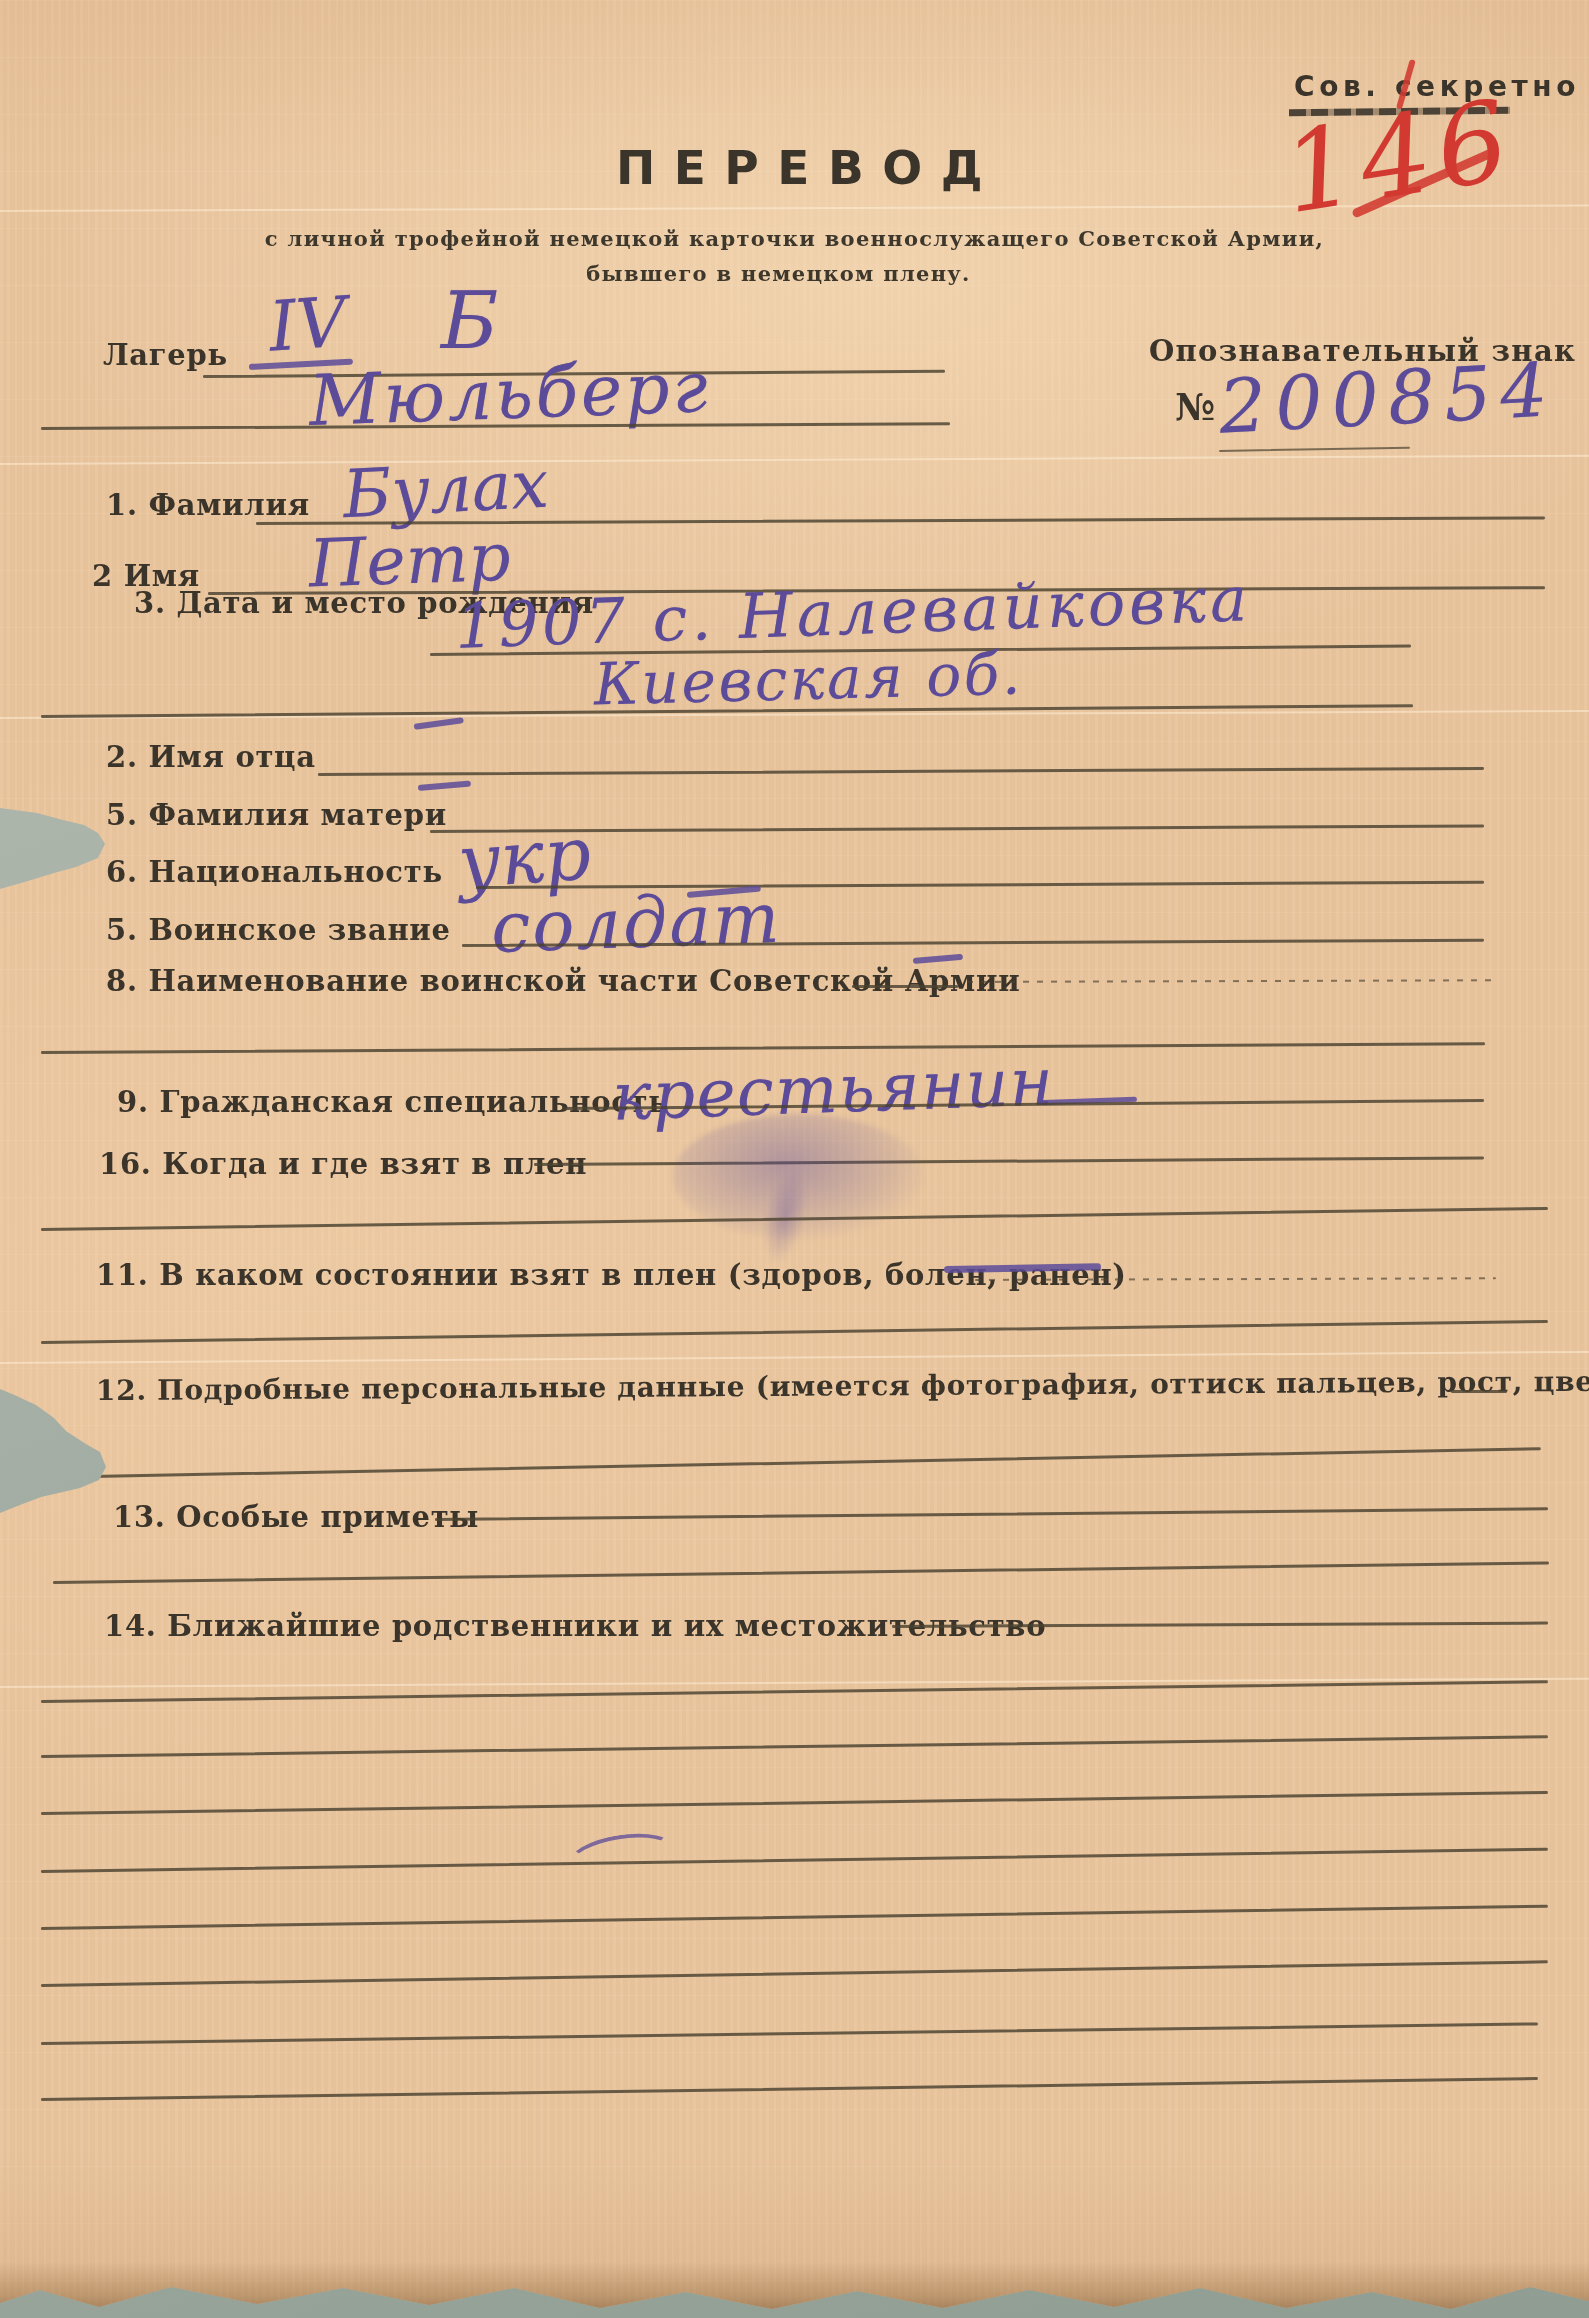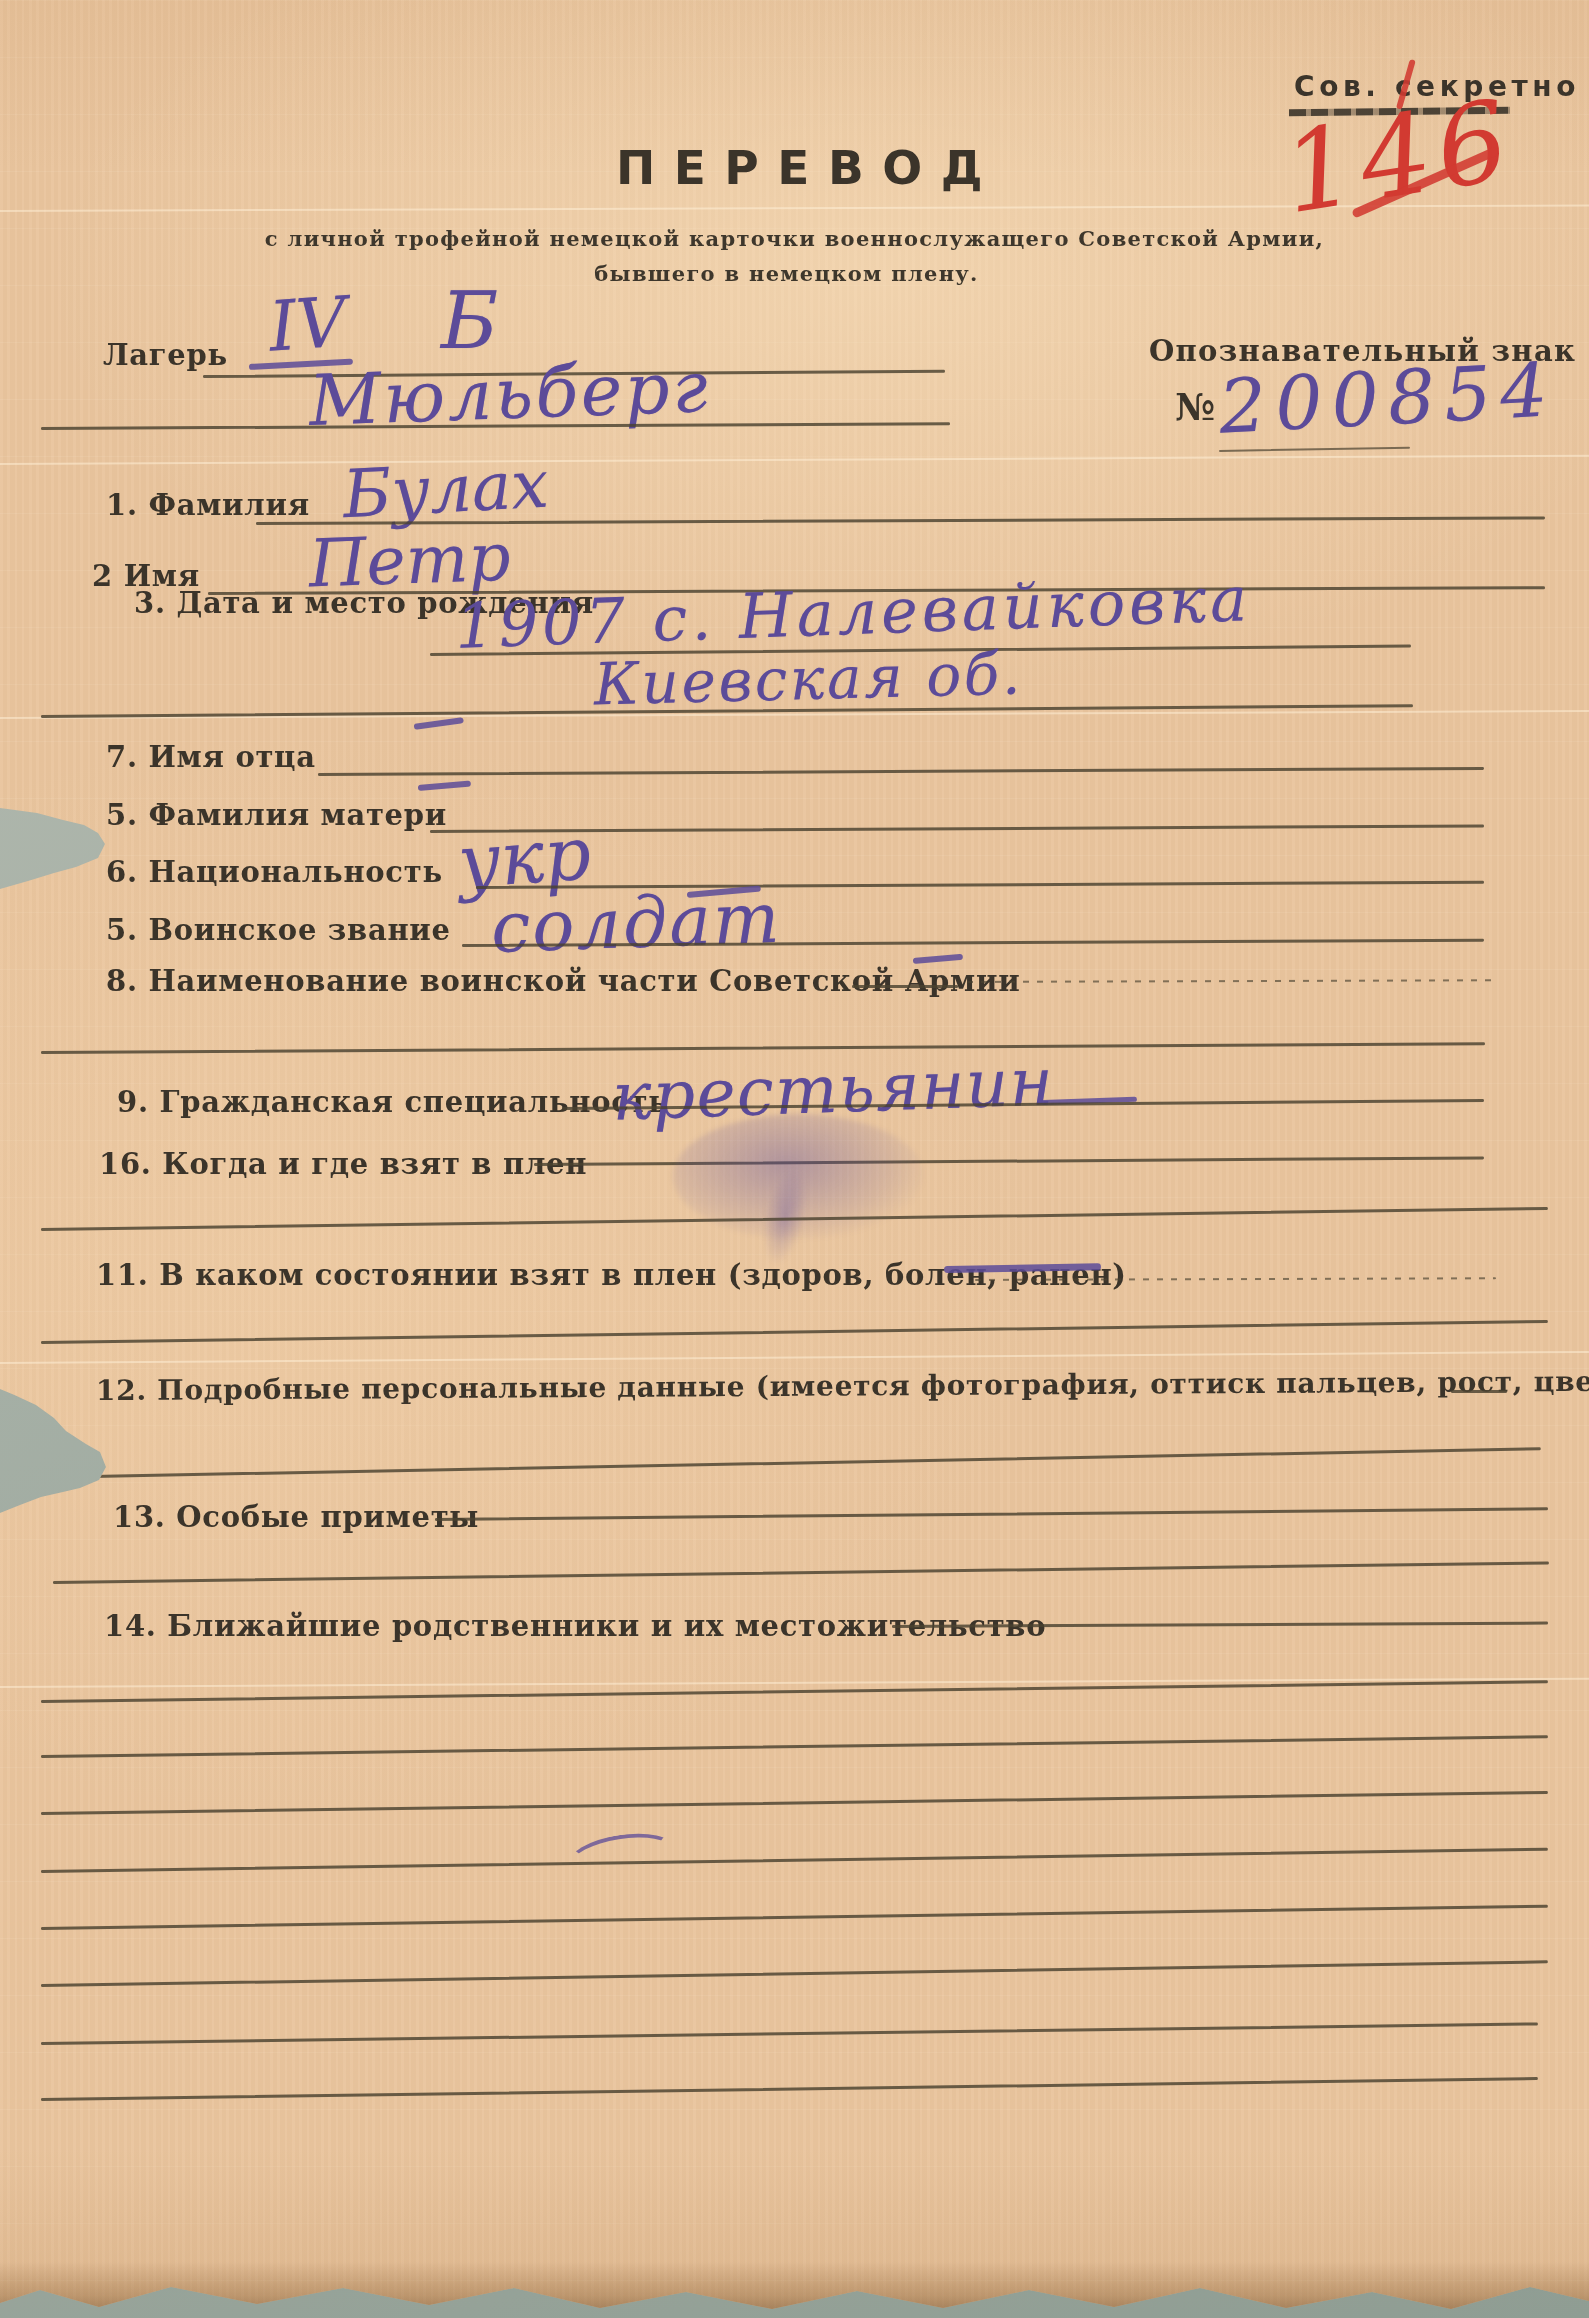--- a/index.html
+++ b/index.html
@@ -88,21 +88,21 @@
     <div class="abs stamp" style="left:1294px;top:70px;">Сов. секретно</div>
     <div class="stamp-underline" style="left:1289px;top:108px;"></div>
     <div class="redbar" style="left:1403px;top:58px;width:6px;height:51px;transform:rotate(16deg);"></div>
 
     <div class="abs red" style="left:1283px;top:92px;font-size:111px;letter-spacing:6.6px;transform:rotate(-9deg);">146</div>
     <div class="redbar" style="left:1353px;top:210px;width:158px;height:9.2px;transform:rotate(-24deg);"></div>
 
     <div class="abs title" style="left:528px;top:140px;width:561px;text-align:center;">ПЕРЕВОД</div>
 
     <div class="abs sub" style="left:188px;top:226px;width:1213px;text-align:center;">с личной трофейной немецкой карточки военнослужащего Советской Армии,</div>
-    <div class="abs sub" style="left:180px;top:261px;width:1213px;text-align:center;">бывшего в немецком плену.</div>
+    <div class="abs sub" style="left:172px;top:261px;width:1213px;text-align:center;">бывшего в немецком плену.</div>
 
     <div class="abs print label" style="left:103px;top:338px;">Лагерь</div>
     <div class="abs hw" style="left:269px;top:284px;font-size:69px;transform:rotate(-4deg);">IV</div>
     <div class="pbar" style="left:249px;top:364px;width:104px;height:6px;transform:rotate(-3deg);"></div>
     <div class="abs hw" style="left:441px;top:276px;font-size:78px;">Б</div>
     <div class="rule" style="left:203px;top:375px;width:742px;transform:rotate(-0.4deg);"></div>
     <div class="abs hw" style="left:309px;top:353px;font-size:70px;letter-spacing:2.6px;transform:rotate(-2deg);">Мюльберг</div>
     <div class="rule" style="left:41px;top:427px;width:909px;transform:rotate(-0.3deg);"></div>
 
     <div class="abs print label" style="left:1149px;top:334px;letter-spacing:1.3px;">Опознавательный знак</div>
@@ -117,21 +117,21 @@
     <div class="abs print label" style="left:92px;top:559px;">2 Имя</div>
     <div class="abs hw" style="left:309px;top:522px;font-size:66px;transform:rotate(-2deg);">Петр</div>
     <div class="rule" style="left:208px;top:592px;width:1337px;transform:rotate(-0.25deg);"></div>
 
     <div class="abs print label" style="left:106px;top:586px;margin-left:28px;">3. Дата и место рождения</div>
     <div class="abs hw" style="left:455px;top:576px;font-size:62px;letter-spacing:4px;transform:rotate(-2deg);">1907 с. Налевайковка</div>
     <div class="rule" style="left:430px;top:653px;width:981px;transform:rotate(-0.5deg);"></div>
     <div class="abs hw" style="left:594px;top:645px;font-size:58px;letter-spacing:2.6px;transform:rotate(-1.5deg);">Киевская об.</div>
     <div class="rule" style="left:41px;top:715px;width:1372px;transform:rotate(-0.45deg);"></div>
 
-    <div class="abs print label" style="left:106px;top:740px;">7. Имя отца</div>
+    <div class="abs print label" style="left:106px;top:740px;">2. Имя отца</div>
     <div class="pbar" style="left:414px;top:724px;width:50px;height:6px;transform:rotate(-8deg);"></div>
     <div class="rule" style="left:318px;top:773px;width:1166px;transform:rotate(-0.3deg);"></div>
 
     <div class="abs print label" style="left:106px;top:798px;">5. Фамилия матери</div>
     <div class="pbar" style="left:418px;top:785px;width:53px;height:6px;transform:rotate(-5deg);"></div>
     <div class="rule" style="left:430px;top:830px;width:1054px;transform:rotate(-0.3deg);"></div>
 
     <div class="abs print label" style="left:106px;top:855px;">6. Национальность</div>
     <div class="abs hw" style="left:458px;top:815px;font-size:73px;transform:rotate(-4deg);">укр</div>
     <div class="rule" style="left:476px;top:886px;width:1008px;transform:rotate(-0.3deg);"></div>

